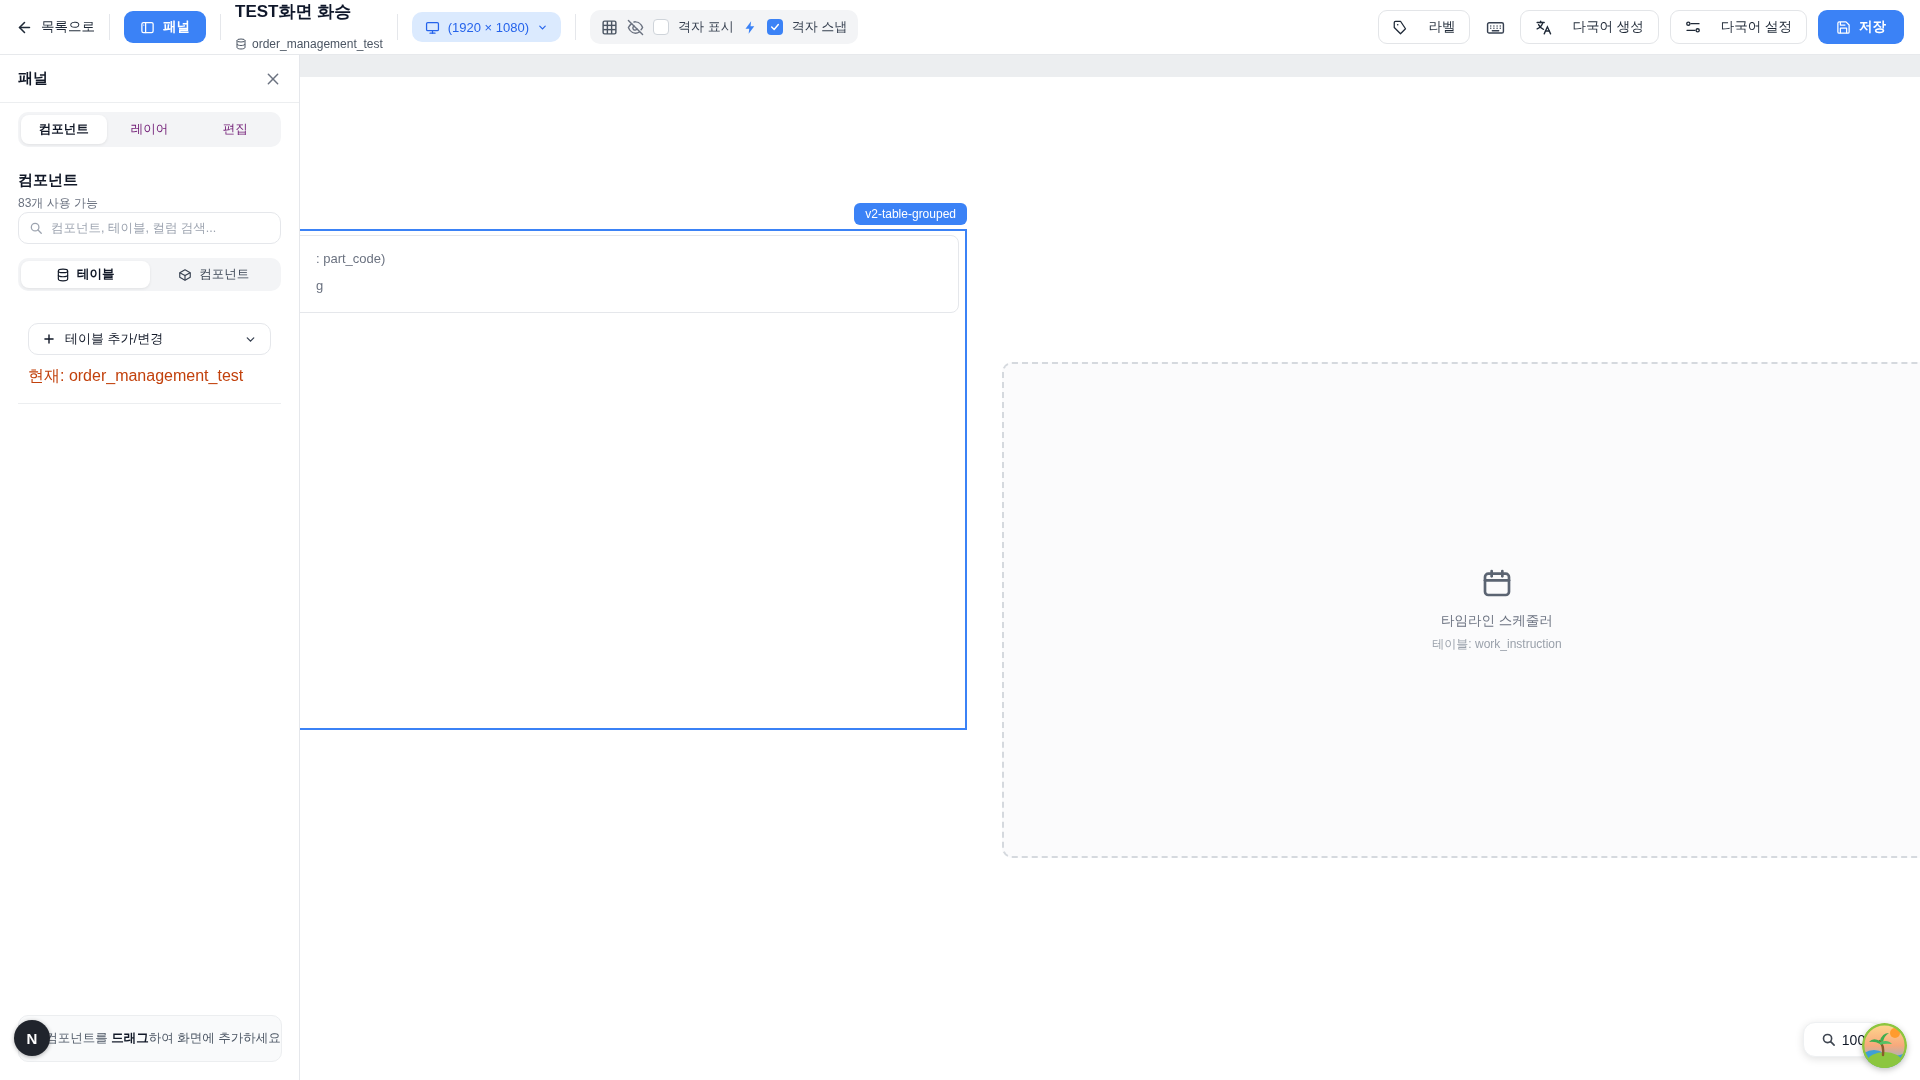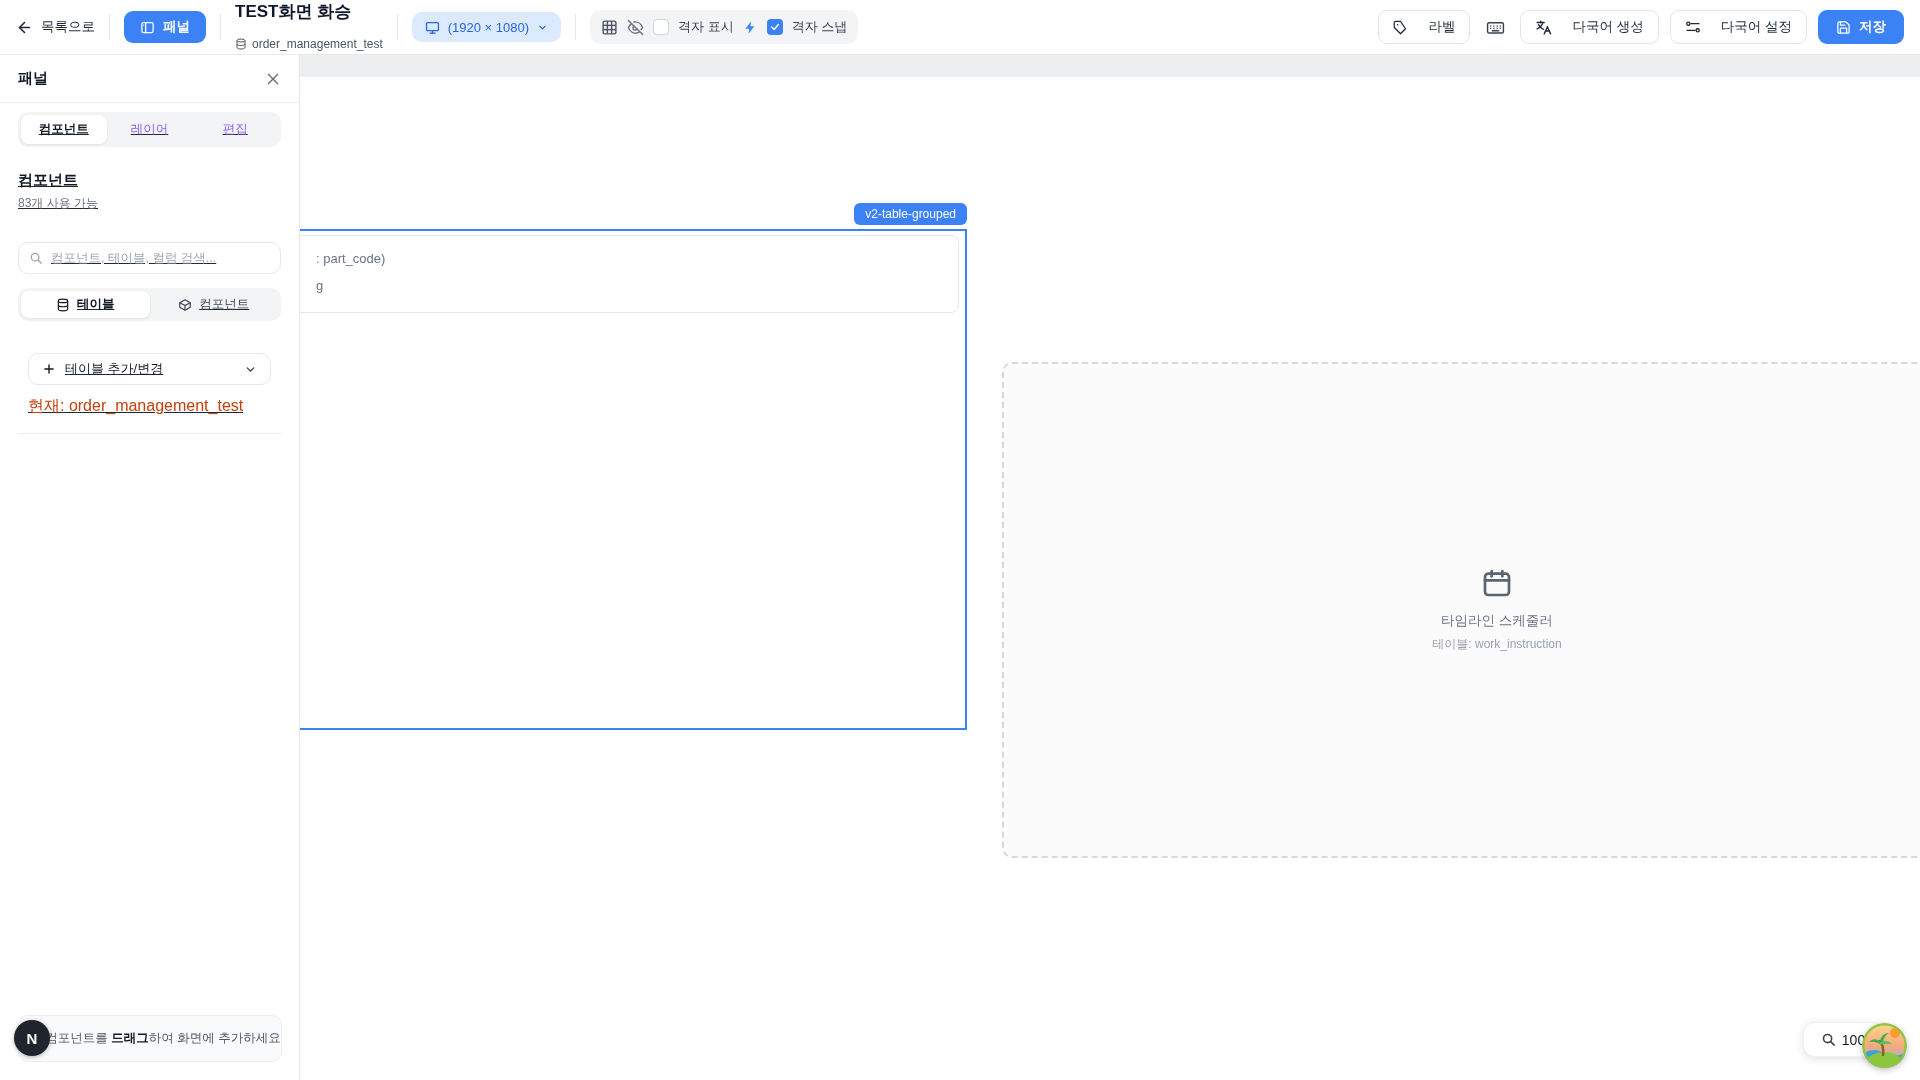--- a/index.html
+++ b/index.html
@@ -56,28 +56,28 @@
     display:flex; align-items:center; justify-content:center; gap:6px; font-size:14px; font-weight:500; color:#111827; }
   .island { position:absolute; left:1862px; top:1023px; width:45px; height:45px; border-radius:50%;
     z-index:21; box-shadow:0 2px 6px rgba(0,0,0,.25); overflow:hidden; }
 
   
   .panel { position:absolute; left:0; top:55px; width:300px; height:1025px; background:#fff;
     border-right:1px solid #e5e7eb; z-index:30; }
   .panel-head { height:48px; display:flex; align-items:center; justify-content:space-between;
     padding:0 18px; border-bottom:1px solid #eceef0; }
   .panel-head .ttl { font-size:15px; font-weight:700; color:#111827; }
-  .panel-body { padding:9px 18px 0 18px;text-decoration:underline; }
+  .panel-body { padding:9px 18px 0 18px; }
   .panel-tabs { display:flex; background:#f3f4f6; border-radius:10px; padding:3px; height:35px; }
   .panel-tab { flex:1; display:flex; align-items:center; justify-content:center; font-size:12.5px;
-    color:#8b5cf6; border-radius:8px; cursor:pointer; }
+    color:#701a75; border-radius:8px; cursor:pointer; }
   .panel-tab.active { background:#fff; color:#111827; font-weight:600; box-shadow:0 1px 3px rgba(0,0,0,.08); }
   .sec-title { margin-top:24px; font-size:15px; font-weight:700; color:#111827; }
   .sec-count { margin-top:5px; font-size:12px; color:#6b7280; }
-  .search-box { margin-top:30px; height:32px; border:1px solid #e5e7eb; border-radius:10px;
+  .search-box { margin-top:0; height:32px; border:1px solid #e5e7eb; border-radius:10px;
     display:flex; align-items:center; gap:8px; padding:0 10px; background:#fff; }
   .search-box input { border:none; outline:none; flex:1; font-size:12.5px; color:#111827; background:transparent;
     font-family:inherit; }
   .search-box input::placeholder { color:#9ca3af; }
   .src-toggle { margin-top:14px; display:flex; background:#f3f4f6; border-radius:10px; padding:3px; height:33px; }
   .src-item { flex:1; display:flex; align-items:center; justify-content:center; gap:7px; font-size:12.5px;
     color:#374151; border-radius:8px; cursor:pointer; }
   .src-item.active { background:#fff; color:#111827; font-weight:600; box-shadow:0 1px 3px rgba(0,0,0,.08); }
   .add-table-btn { margin:32px 10px 0 10px; height:32px; border:1px solid #e5e7eb; border-radius:10px;
     background:#fff; display:flex; align-items:center; gap:9px; padding:0 13px; font-size:13px;

